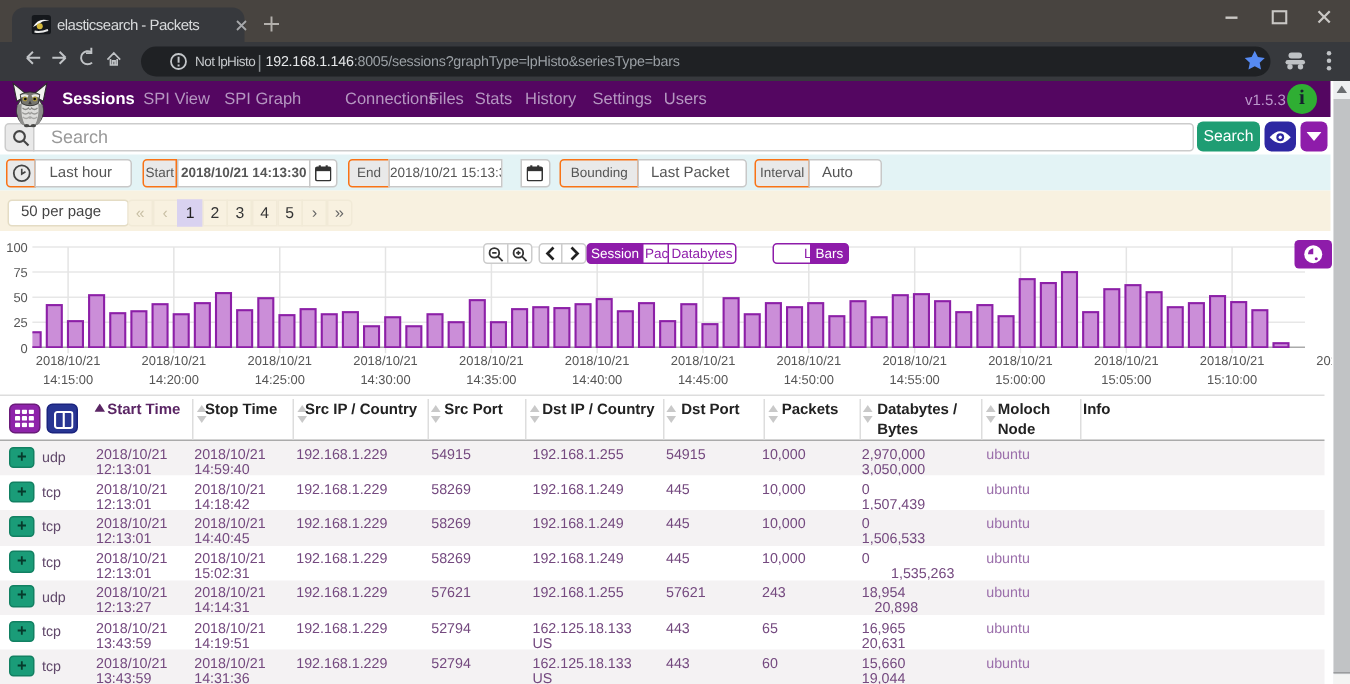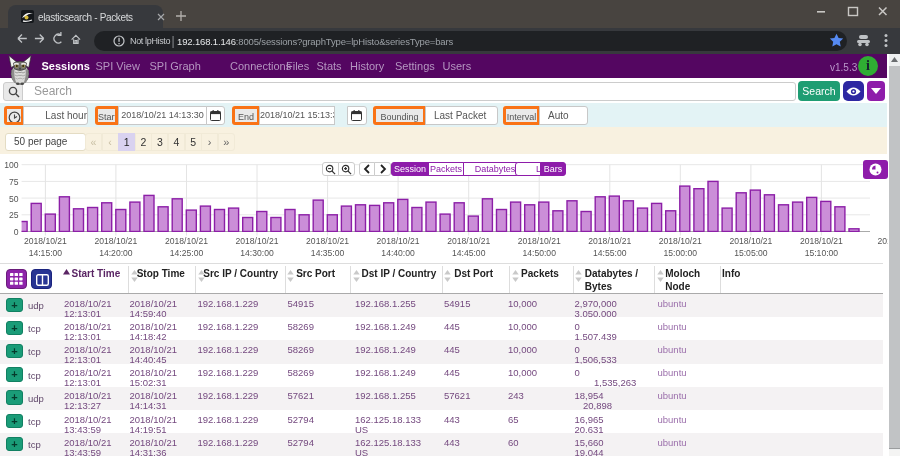--- a/index.html
+++ b/index.html
@@ -29,21 +29,21 @@
 .addon { position:absolute; background:#e9e9e9; border:1px solid #cccccc; }
 .inp { position:absolute; background:#fff; border:1px solid #cccccc; }
 #srch-addon { left:3px; top:3.5px; width:20px; height:19px; border-radius:3px 0 0 3px; }
 #srch-input { left:22px; top:3.5px; width:774px; height:19px; border-radius:0 3px 3px 0; font-size:12px; color:#999; padding-left:11px; line-height:17px; }
 #btn-search { position:absolute; left:798px; top:3px; width:42px; height:20px; background:#1f9d73; border-radius:4px; color:#fff; font-size:10.5px; text-align:center; line-height:20px; }
 #btn-eye { position:absolute; left:843px; top:3px; width:21px; height:20px; background:#2e27a2; border-radius:5px; }
 #btn-caret { position:absolute; left:867px; top:3px; width:18px; height:20px; background:#8e1caa; border-radius:4px; color:#fff; }
 
 
 #timerow { position:absolute; left:0; top:103px; width:887px; height:24px; background:#e3f3f5; }
-.glabel { position:absolute; top:3px; height:19px; background:#e9e9e9; border:3px solid #f97316; font-size:9px; color:#555; text-align:center; line-height:17px; border-radius:3px 0 0 3px; overflow:hidden; white-space:nowrap; }
+.glabel { position:absolute; top:3px; height:19px; background:#e9e9e9; border:1px solid #f97316; font-size:9px; color:#555; text-align:center; line-height:17px; border-radius:3px 0 0 3px; overflow:hidden; white-space:nowrap; }
 .winp { position:absolute; top:3px; height:19px; background:#fff; border:1px solid #c8c8c8; font-size:10px; color:#555; line-height:17px; white-space:nowrap; overflow:hidden; }
 
 
 #pagerow { position:absolute; left:0; top:127px; width:887px; height:27px; background:#f8f1e0; }
 #perpage { position:absolute; left:5px; top:6px; width:81px; height:18px; background:#fff; border:1px solid #e4dcc4; border-radius:3px; font-size:10px; color:#444; line-height:16px; padding-left:8px; }
 .pcell { position:absolute; top:6px; width:17px; height:18px; border:1px solid #f1ead7; font-size:10.5px; text-align:center; line-height:16px; color:#333; }
 #showing { position:absolute; left:231px; top:6px; width:132px; height:18px; background:#fff; border-radius:3px; font-size:9.5px; letter-spacing:-0.2px; color:#999; text-align:center; line-height:18px; }
 
 
 #chart { position:absolute; left:0; top:154px; width:888px; height:104px; background:#fff; overflow:hidden; }
@@ -192,23 +192,23 @@
   </div>
 </div>
 
 <div id="timerow">
   <div class="glabel" style="left:4px; width:20px; border-radius:3px 0 0 3px;">
     <svg width="13" height="13" style="margin-top:2px" viewBox="0 0 13 13">
       <circle cx="6.5" cy="6.5" r="5.3" fill="none" stroke="#444" stroke-width="1.2"></circle>
       <path d="M6.5 3.5 L6.5 7 L9 5.5" stroke="#444" stroke-width="1.1" fill="none"></path>
     </svg>
   </div>
-  <div class="winp" style="left:23px; width:65px; border-radius:0 3px 3px 0; padding-left:9px;text-align:right;">Last hour</div>
+  <div class="winp" style="left:23px; width:65px; border-radius:0 3px 3px 0; padding-left:9px;">Last hour</div>
   <div class="glabel" style="left:95px; width:23px;">Start</div>
-  <div class="winp" style="left:118px; width:89px; text-align:center; font-size:9px;">2018/10/21 14:13:30</div>
+  <div class="winp" style="left:118px; width:89px; text-align:center; font-size:9px;font-weight:bold;">2018/10/21 14:13:30</div>
   <div class="winp" style="left:206px; width:19px; border-radius:0 3px 3px 0;">
     <svg width="11" height="11" style="margin:3px 0 0 3px" viewBox="0 0 11 11">
       <rect x="0.5" y="1.5" width="10" height="9" rx="1" fill="none" stroke="#333" stroke-width="1"></rect>
       <rect x="0.5" y="1.5" width="10" height="2.6" fill="#333"></rect>
       <rect x="2.5" y="0.2" width="1.4" height="2.6" fill="#333"></rect>
       <rect x="7.1" y="0.2" width="1.4" height="2.6" fill="#333"></rect>
     </svg>
   </div>
   <div class="glabel" style="left:232px; width:28px;">End</div>
   <div class="winp" style="left:259px; width:76px; text-align:left; font-size:9px;">2018/10/21 15:13:30</div>
@@ -373,21 +373,21 @@
       </svg>
 </div>
 <div class="cbtn" style="left:359px; width:16px; border-radius:3px 0 0 3px;"><svg width="8" height="10" style="margin-top:1px" viewBox="0 0 8 10">
         <path d="M6 1 L2 5 L6 9" stroke="#222" stroke-width="1.8" fill="none"></path>
       </svg></div>
 <div class="cbtn" style="left:374px; width:17px; border-radius:0 3px 3px 0;"><svg width="8" height="10" style="margin-top:1px" viewBox="0 0 8 10">
         <path d="M2 1 L6 5 L2 9" stroke="#222" stroke-width="1.8" fill="none"></path>
       </svg></div>
 <div class="gbtn on" style="left:391px; width:38px; border-radius:3px 0 0 3px;">Session</div>
 <div class="gbtn off" style="left:428px; width:36px;">Packets</div>
-<div class="gbtn off" style="left:463px; width:64px; border-radius:0 3px 3px 0;">Databytes</div>
+<div class="gbtn off" style="left:445px; width:46px; border-radius:0 3px 3px 0;">Databytes</div>
 <div class="gbtn off" style="left:515px; width:26px; border-radius:3px 0 0 3px;padding-left:20px;">Lines</div>
 <div class="gbtn on" style="left:540px; width:26px; border-radius:0 3px 3px 0;">Bars</div>
 <div style="position:absolute; left:863px; top:160px; width:25px; height:19px; background:#8e1caa; border-radius:3px;">
   <svg width="13" height="13" style="position:absolute;left:6px;top:3px" viewBox="0 0 13 13">
     <circle cx="6.5" cy="6.5" r="6" fill="#fff"></circle>
     <path d="M6.5 2.5 A4 4 0 0 0 3 6.5 L6.5 6.5 Z" fill="#8e1caa"></path>
     <circle cx="8.5" cy="9.5" r="1" fill="#8e1caa"></circle>
   </svg>
 </div>
 

